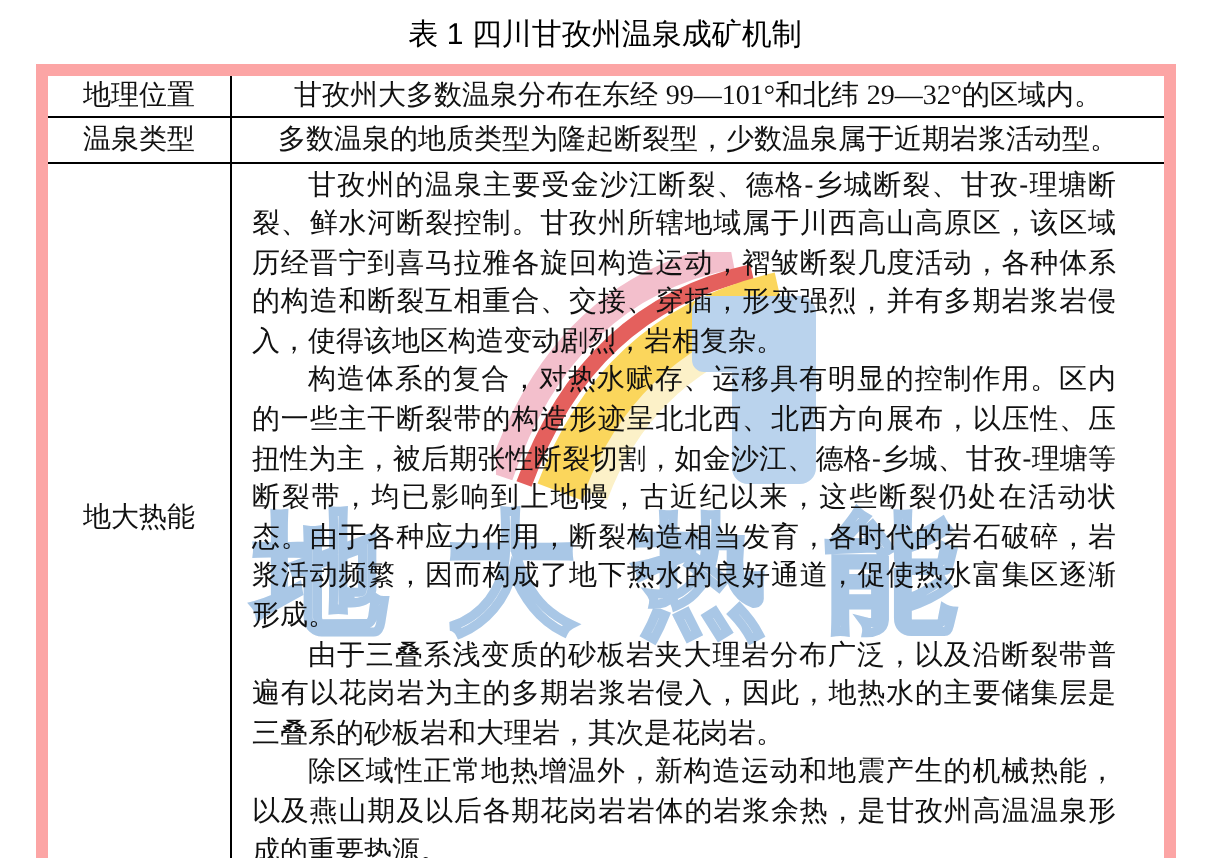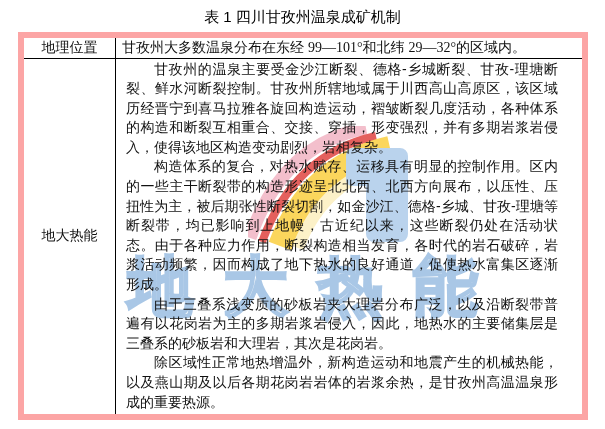--- a/index.html
+++ b/index.html
@@ -30,21 +30,21 @@
   
   table.doc{
     position:absolute;left:18px;top:32px;width:570px;z-index:1;
     border-collapse:collapse;table-layout:fixed;background:transparent;
     border:6px solid #fca5a5;
   }
   table.doc td{border:1px solid #000;background:transparent;}
   td.label{width:91px;text-align:center;font-size:14px;padding:0;color:#111;}
   tr.small{height:23px;}
   td.content{font-size:14px;padding:0 6px;color:#111;}
-  td.center{text-align:left;}
+  td.center{text-align:center;}
   td.paras{vertical-align:top;padding:1px 24px 2px 10px;height:330px;}
   td.paras p{
     margin:0;text-indent:2em;line-height:19.6px;
     font-size:14px;text-align:justify;color:#111;
   }
   .num{font-family:"Liberation Serif",serif;}
 </style>
 </head>
 <body>
 
@@ -64,20 +64,24 @@
   <div class="title">表 1 四川甘孜州温泉成矿机制</div>
 
   <table class="doc">
     <tbody>
         <tr class="small">
       <td class="label">地理位置</td>
       <td class="content center">
         <span>甘孜州大多数温泉分布在东经 </span><span class="num">99—101°</span><span>和北纬 </span><span class="num">29—32°</span><span>的区域内。</span>
       </td>
     </tr>
+    <tr class="small">
+      <td class="label">温泉类型</td>
+      <td class="content center">多数温泉的地质类型为隆起断裂型，少数温泉属于近期岩浆活动型。</td>
+    </tr>
     <tr>
       <td class="label">地大热能</td>
       <td class="content paras">
         <p>甘孜州的温泉主要受金沙江断裂、德格-乡城断裂、甘孜-理塘断裂、鲜水河断裂控制。甘孜州所辖地域属于川西高山高原区，该区域历经晋宁到喜马拉雅各旋回构造运动，褶皱断裂几度活动，各种体系的构造和断裂互相重合、交接、穿插，形变强烈，并有多期岩浆岩侵入，使得该地区构造变动剧烈，岩相复杂。</p>
         <p>构造体系的复合，对热水赋存、运移具有明显的控制作用。区内的一些主干断裂带的构造形迹呈北北西、北西方向展布，以压性、压扭性为主，被后期张性断裂切割，如金沙江、德格-乡城、甘孜-理塘等断裂带，均已影响到上地幔，古近纪以来，这些断裂仍处在活动状态。由于各种应力作用，断裂构造相当发育，各时代的岩石破碎，岩浆活动频繁，因而构成了地下热水的良好通道，促使热水富集区逐渐形成。</p>
         <p>由于三叠系浅变质的砂板岩夹大理岩分布广泛，以及沿断裂带普遍有以花岗岩为主的多期岩浆岩侵入，因此，地热水的主要储集层是三叠系的砂板岩和大理岩，其次是花岗岩。</p>
         <p>除区域性正常地热增温外，新构造运动和地震产生的机械热能，以及燕山期及以后各期花岗岩岩体的岩浆余热，是甘孜州高温温泉形成的重要热源。</p>
       </td>
     </tr>
   </tbody>

